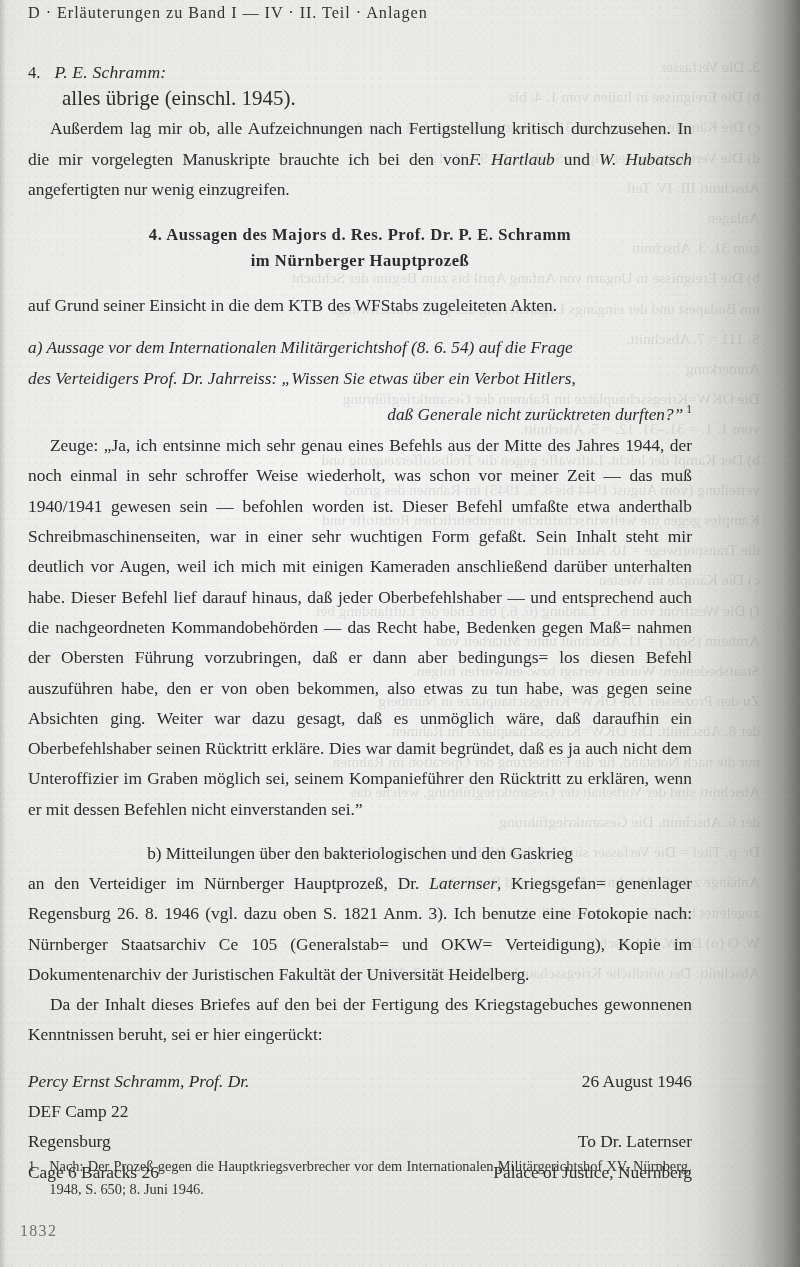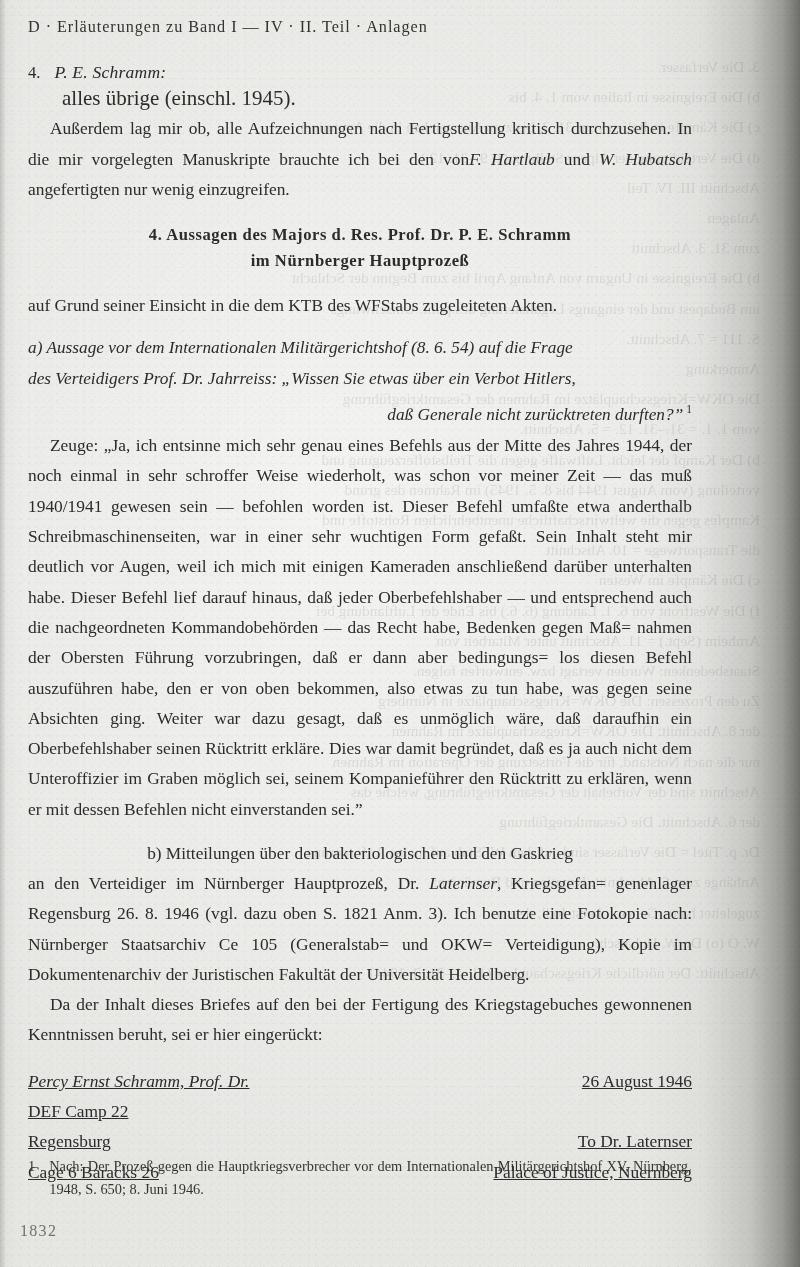--- a/index.html
+++ b/index.html
@@ -66,21 +66,21 @@
 
   .content {
     position: absolute;
     inset: 0;
     padding: 0;
   }
 
   .runhead {
     position: absolute;
     left: 28px;
-    top: 18px;
+    top: 4px;
     font-size: 16.2px;
     letter-spacing: 0.95px;
     color: #32322f;
   }
 
   .body {
     position: absolute;
     left: 28px;
     right: 108px;
     top: 62px;
@@ -145,21 +145,20 @@
     font-size: 17.3px;
     text-align: center;
     margin-top: 20px;
     margin-bottom: 4px;
   }
 
   .letter {
     margin-top: 16px;
     font-size: 17.4px;
     line-height: 30.3px;
-    text-decoration: underline;
   }
   .letter .row {
     display: flex;
     justify-content: space-between;
     align-items: baseline;
   }
   .letter .lft { white-space: nowrap; }
   .letter .rgt { white-space: nowrap; }
   .letter .it { font-style: italic; }
 

